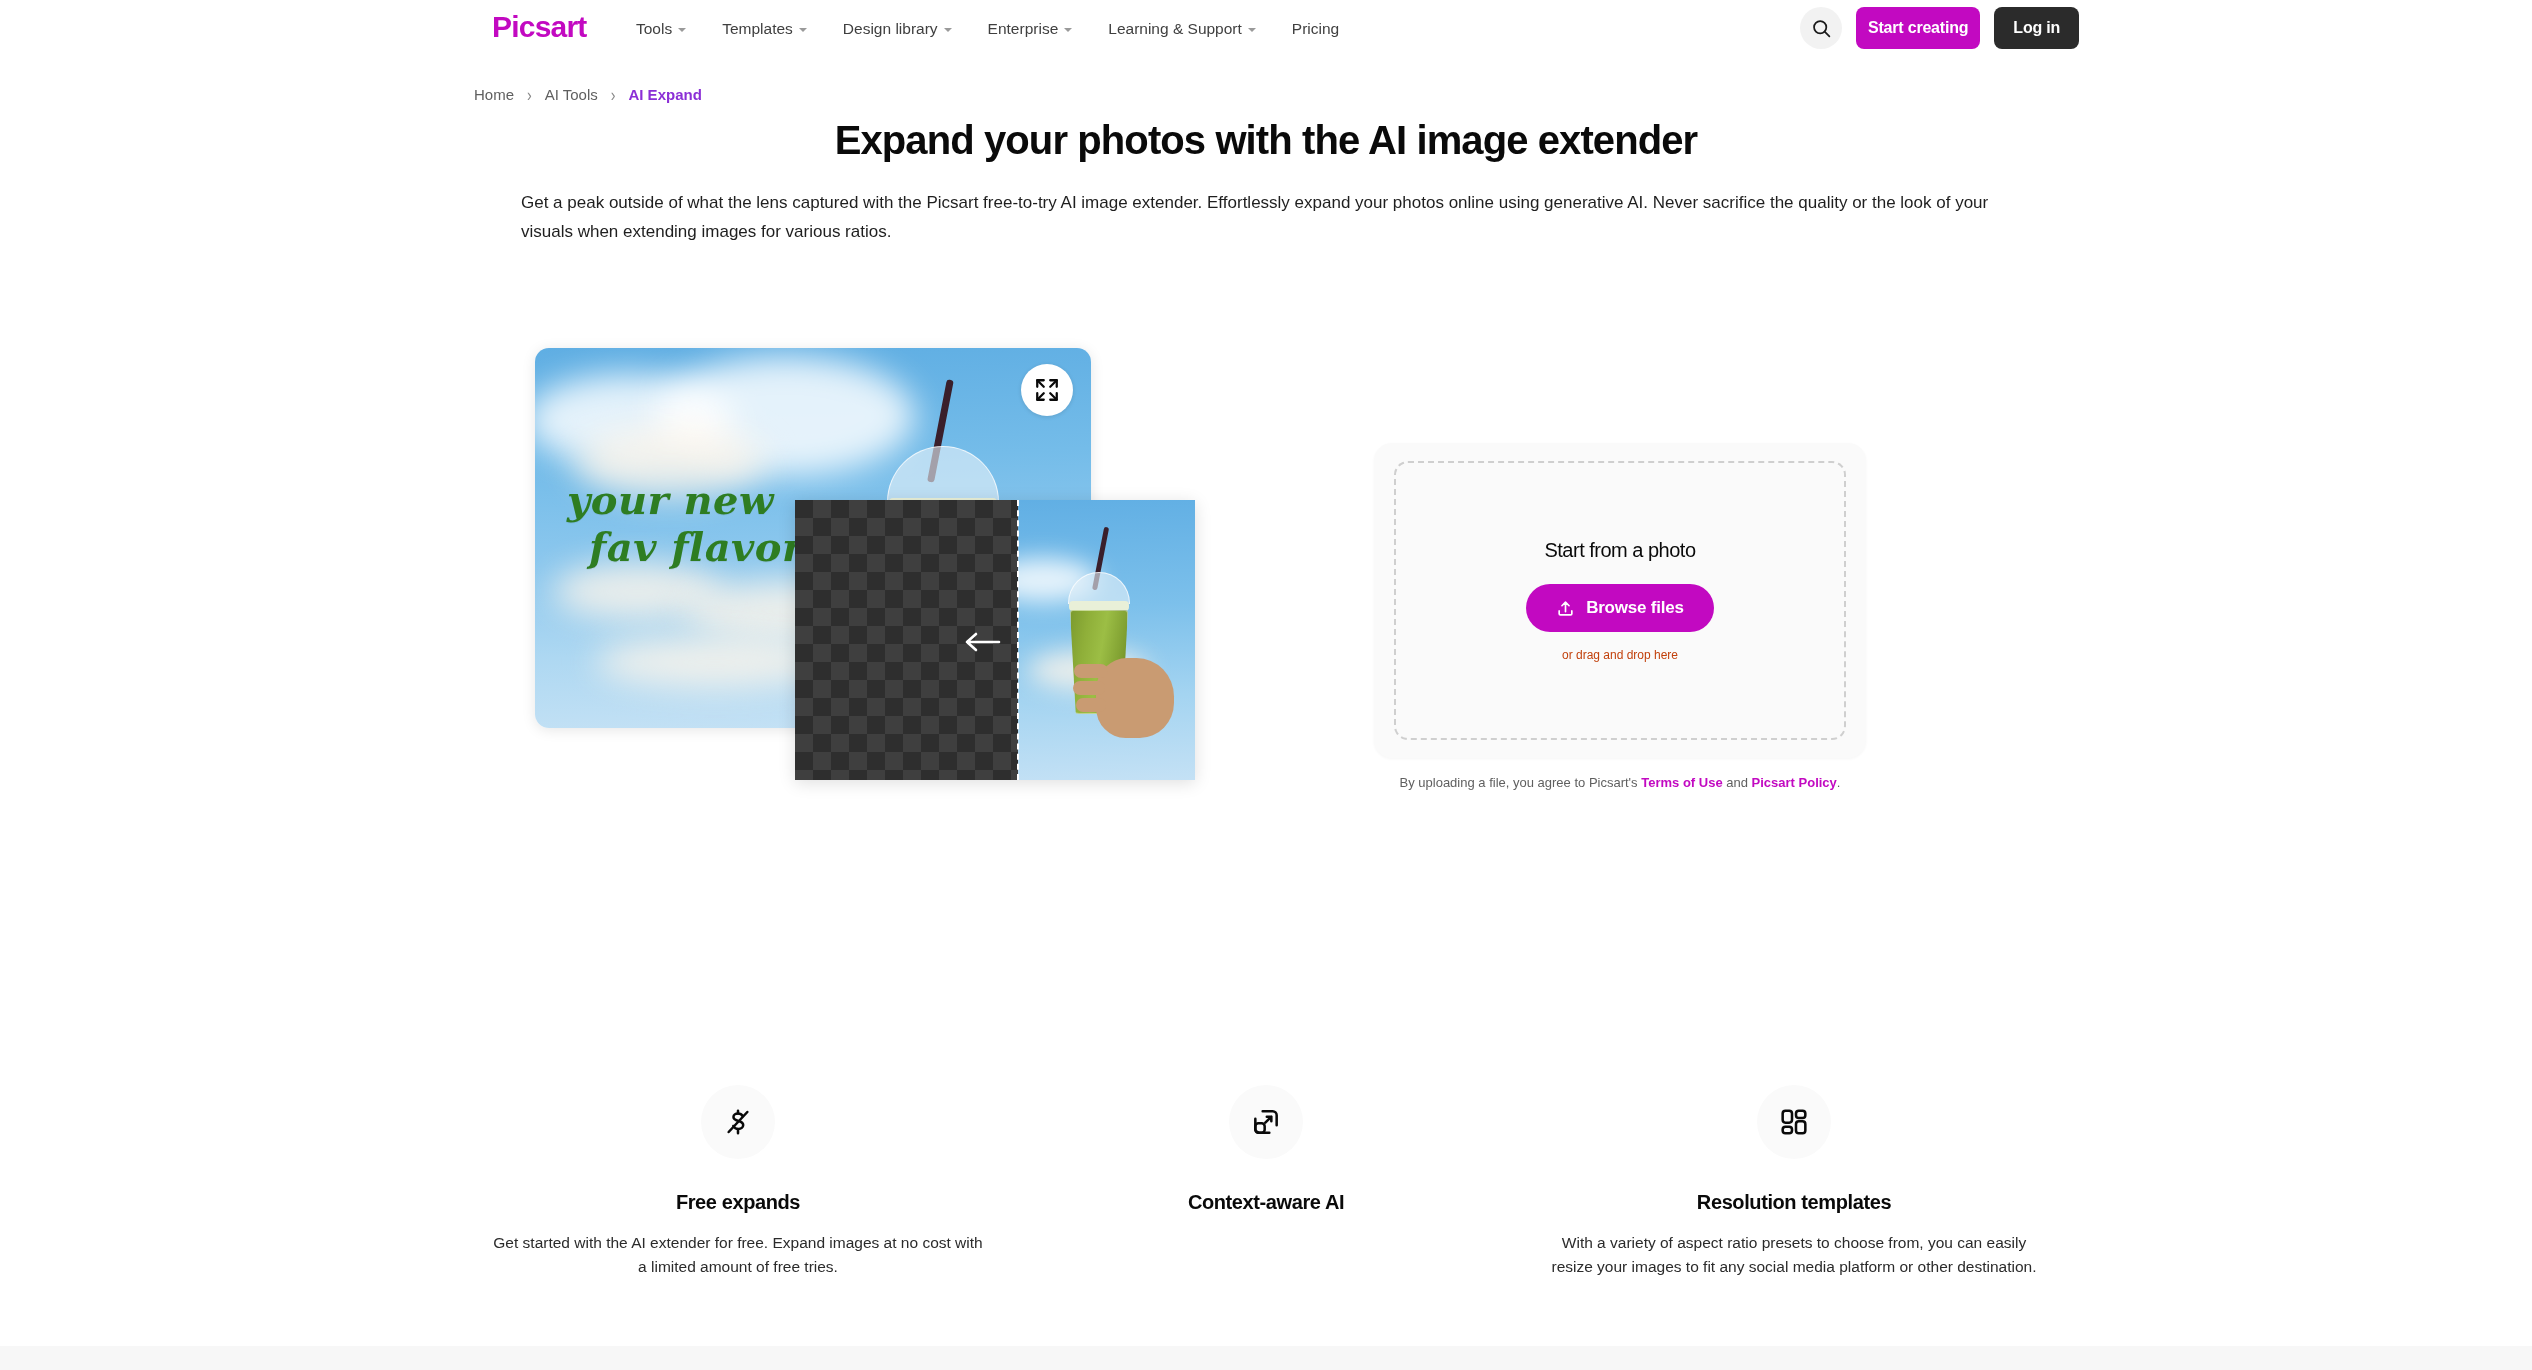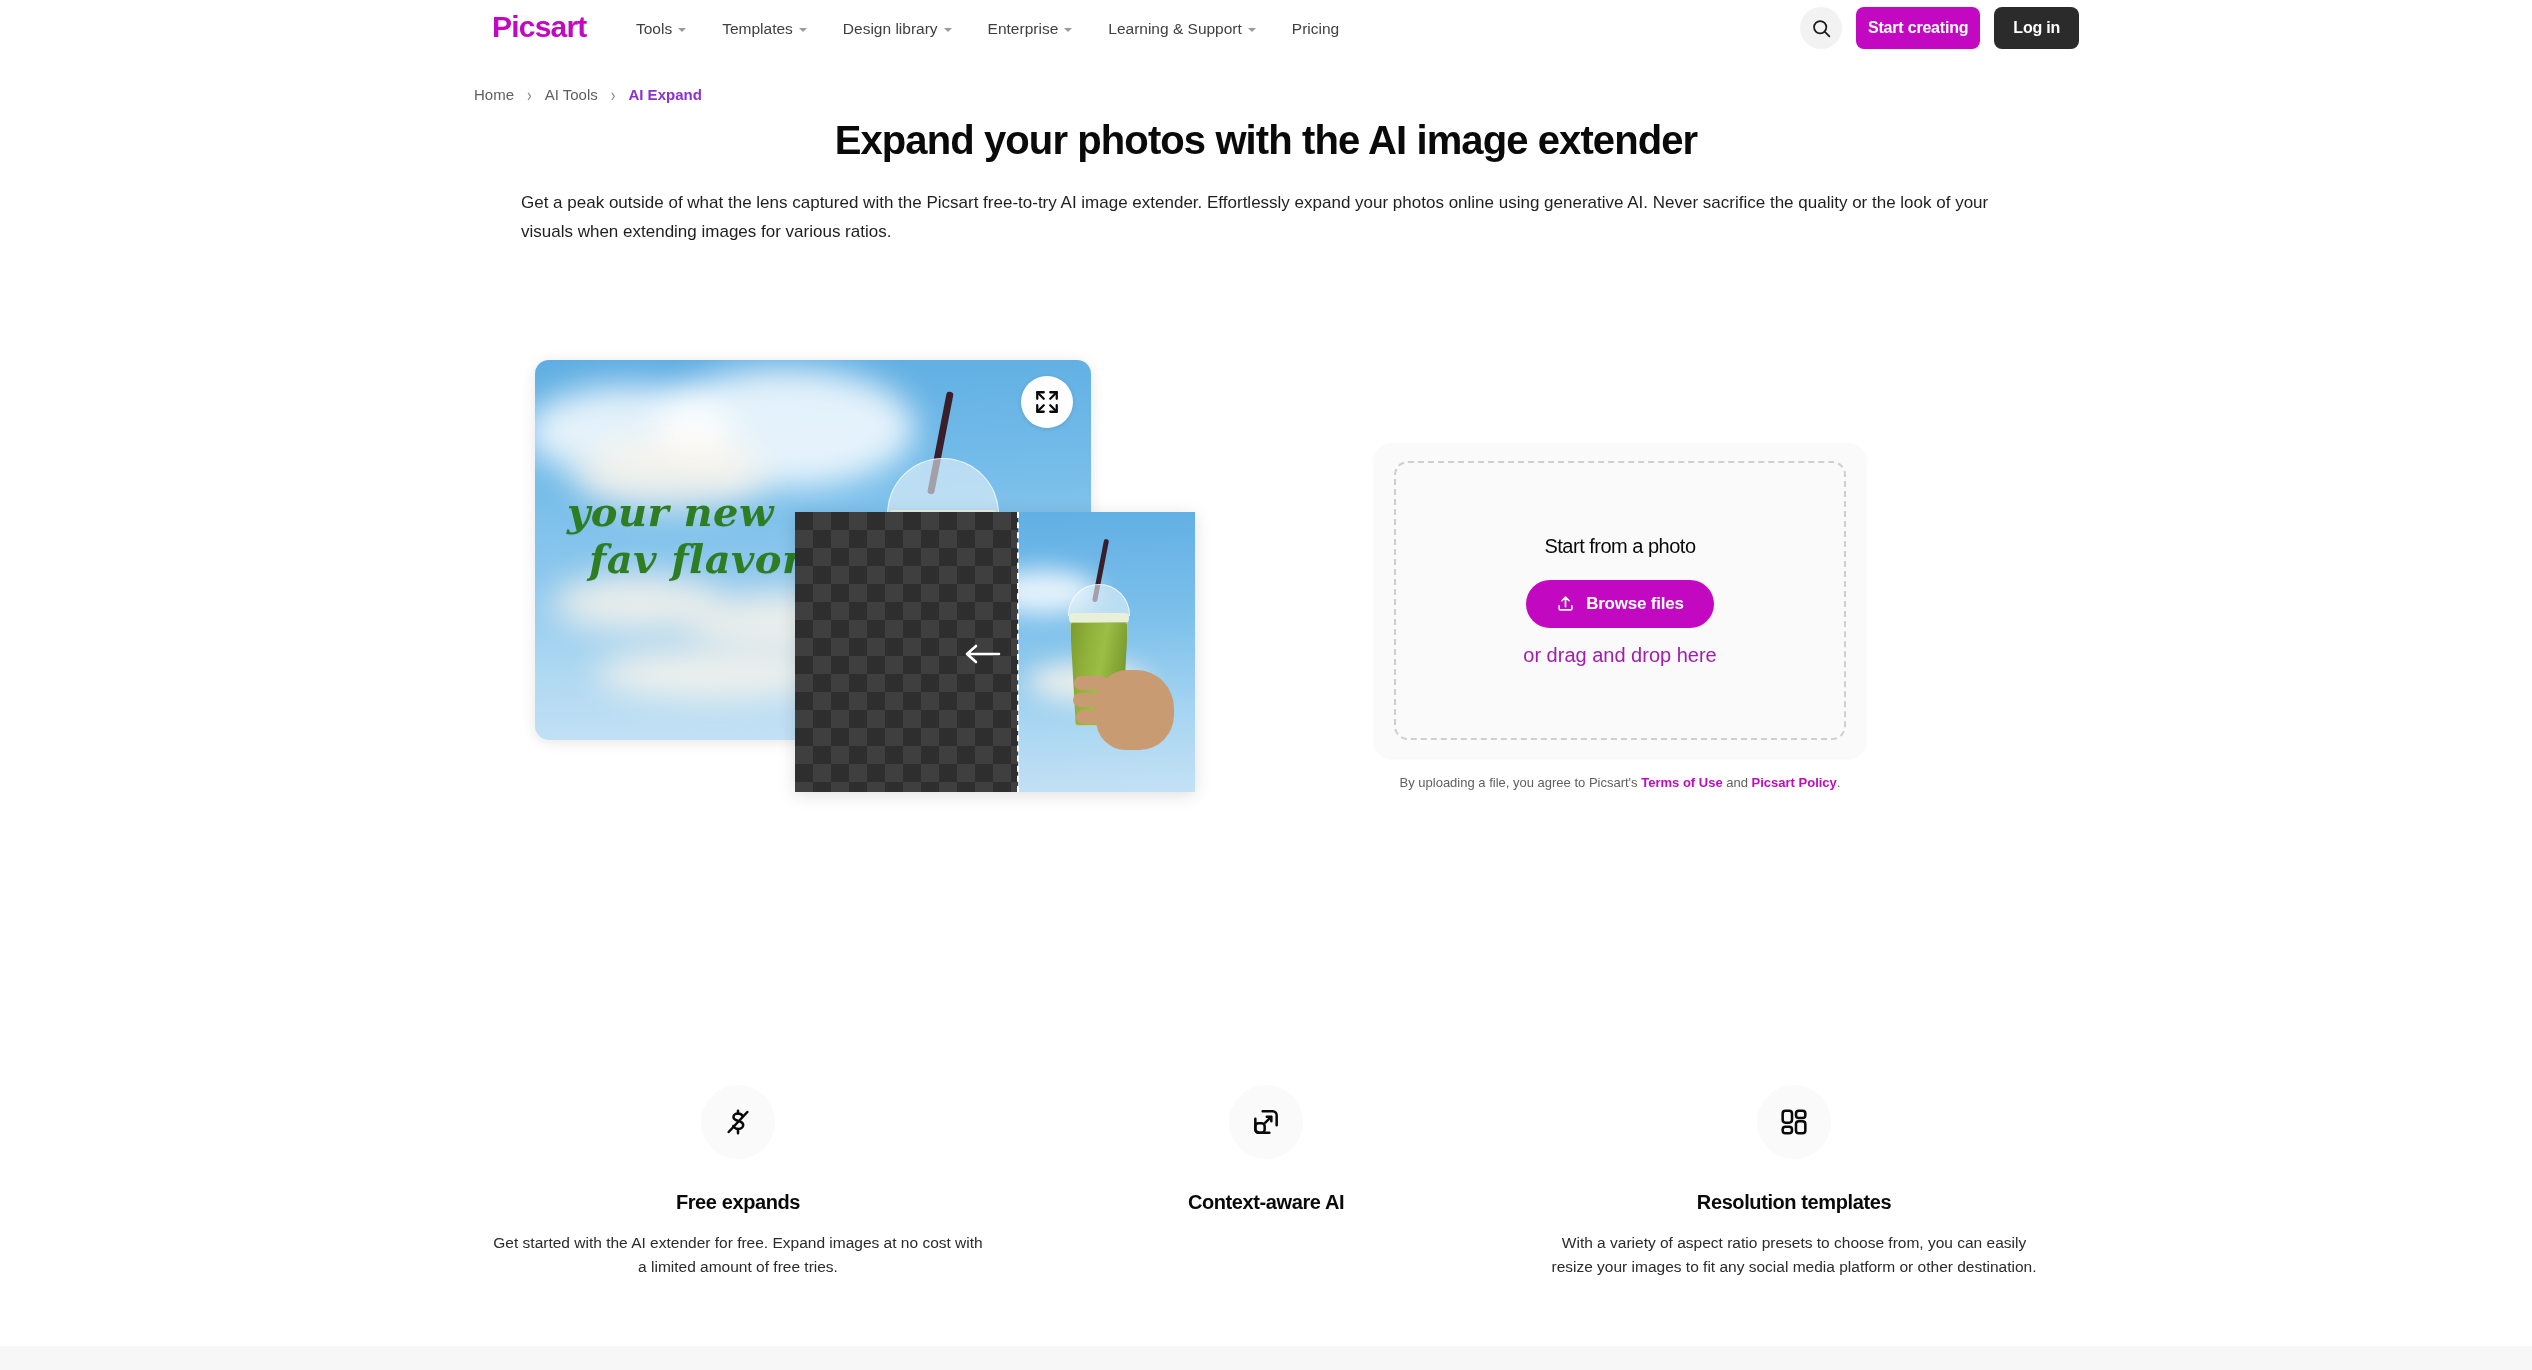--- a/index.html
+++ b/index.html
@@ -144,21 +144,21 @@
     width: 1490px;
     font-size: 17px;
     line-height: 29px;
     color: #1F1F1F;
   }
 
   
   .hero-visual {
     position: absolute;
     left: 535px;
-    top: 360px;
+    top: 348px;
     width: 660px;
     height: 640px;
   }
   .photo-big {
     position: absolute;
     left: 0; top: 0;
     width: 556px;
     height: 380px;
     border-radius: 14px;
     overflow: hidden;
@@ -321,22 +321,22 @@
     height: 48px;
     padding: 0 30px;
     font-size: 17px;
     font-weight: 700;
     cursor: pointer;
     font-family: "Liberation Sans", sans-serif;
     letter-spacing: -0.2px;
   }
   .drag-text {
     margin-top: 16px;
-    font-size: 20px;
-    color: #a21caf;
+    font-size: 12px;
+    color: #c2410c;
   }
   .disclaimer {
     position: absolute;
     left: 1374px;
     top: 775px;
     width: 492px;
     text-align: center;
     font-size: 13px;
     color: #5F5F5F;
   }

